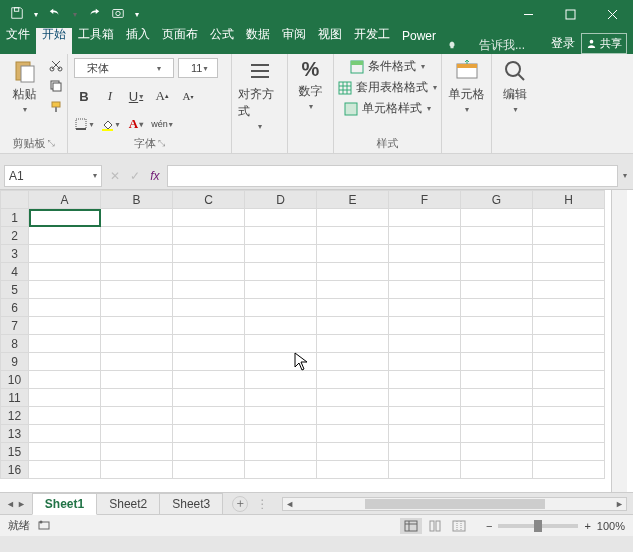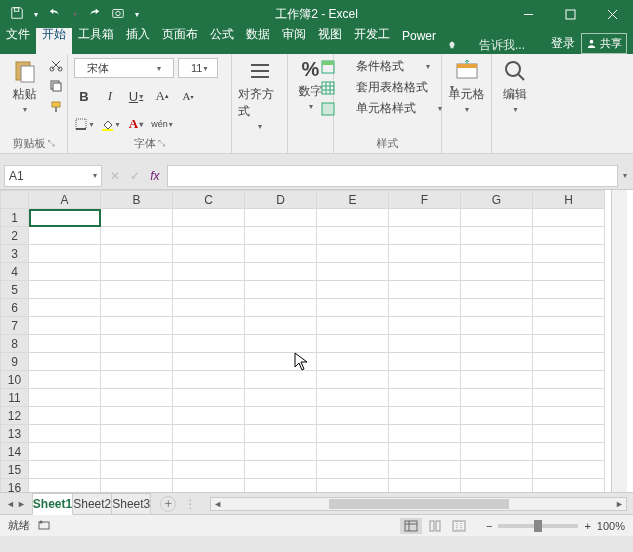--- a/index.html
+++ b/index.html
@@ -29,42 +29,42 @@
 .bigbtn{display:flex;flex-direction:column;align-items:center;gap:2px;font-size:12px;min-width:40px;}
 .bigbtn svg{width:26px;height:26px;}
 .smallcol{display:flex;flex-direction:column;gap:4px;align-items:center;}
 .smallcol svg{width:14px;height:14px;}
 .fontrow{display:flex;align-items:center;gap:4px;}
 .combo{height:20px;border:1px solid #c3c3c3;background:#fff;display:flex;align-items:center;padding:0 12px;font-size:11px;justify-content:space-between;}
 .btnrow{display:flex;gap:6px;align-items:center;margin-top:4px;}
 .ib{width:20px;height:20px;display:flex;align-items:center;justify-content:center;font-size:13px;}
 .caret{font-size:8px;color:#666;margin-left:1px;}
 .stylesrow{display:flex;flex-direction:column;gap:4px;font-size:12px;}
-.stylesrow .sitem{display:flex;align-items:center;gap:21px;white-space:nowrap;}
+.stylesrow .sitem{display:flex;align-items:center;gap:4px;white-space:nowrap;justify-content:center;}
 .stylesrow svg{width:14px;height:14px;}
 
 .fxbar{height:28px;background:#e6e6e6;border-bottom:1px solid #ccc;display:flex;align-items:center;margin-top:8px;}
 .namebox{width:98px;height:22px;background:#fff;border:1px solid #ccc;margin-left:4px;display:flex;align-items:center;padding:0 4px;font-size:12px;justify-content:space-between;}
 .fxbtns{display:flex;align-items:center;gap:10px;margin:0 8px;color:#bdbdbd;}
 .fxinput{flex:1;height:22px;background:#fff;border:1px solid #ccc;margin-right:4px;}
 
 .gridwrap{position:relative;background:#fff;}
 .grid{border-collapse:collapse;table-layout:fixed;}
 .grid th,.grid td{border:1px solid #d9d9d9;font-weight:normal;font-size:12px;}
 .grid .colh{background:#e6e6e6;height:18px;text-align:center;}
 .grid .rowh{background:#e6e6e6;width:28px;text-align:center;height:18px;}
 .grid td{background:#fff;height:18px;}
 .grid .sel{outline:2px solid #217346;outline-offset:-2px;}
 .corner{background:#e6e6e6;}
 .hscroll{position:absolute;right:6px;top:0;width:16px;height:100%;background:#f1f1f1;border-left:1px solid #ccc;}
 .cursor{position:absolute;left:294px;top:162px;pointer-events:none;}
 
 .sheettabs{height:22px;background:#e6e6e6;border-top:1px solid #ccc;display:flex;align-items:center;font-size:12px;}
 .navset{display:flex;gap:2px;margin:0 6px;color:#888;}
-.stab{padding:3px 0;border:1px solid #ccc;border-bottom:none;background:#ececec;margin-right:-1px;}
+.stab{padding:3px 12px;border:1px solid #ccc;border-bottom:none;background:#ececec;margin-right:-1px;}
 .stab.active{background:#fff;border-bottom:1px solid #fff;color:#217346;font-weight:bold;}
 .addsheet{border:1px solid #ccc;border-radius:50%;width:16px;height:16px;display:flex;align-items:center;justify-content:center;margin-left:10px;font-size:12px;color:#666;}
 .hscrollbar{flex:1;height:14px;background:#f1f1f1;border:1px solid #ccc;margin:0 6px;display:flex;align-items:center;justify-content:space-between;padding:0 2px;}
 .hscrollbar .thumb{width:180px;height:10px;background:#cdcdcd;}
 .tri{font-size:9px;color:#666;}
 
 .status{height:22px;background:#f1f1f1;border-top:1px solid #ccc;display:flex;align-items:center;font-size:11px;padding:0 8px;gap:8px;}
 .status .fill{flex:1;}
 .viewbtns{display:flex;gap:2px;}
 .viewbtns div{width:22px;height:16px;border:1px solid transparent;display:flex;align-items:center;justify-content:center;}
@@ -90,21 +90,20 @@
     <span class="caret">▾</span>
     <span><svg viewBox="0 0 16 16">
           <path d="M10 3l4 3-4 3V7c-3 0-6 1-6 4 0-5 3-6 6-6z" fill="#fff"></path>
         </svg></span>
     <span><svg viewBox="0 0 16 16">
           <rect x="2" y="4" width="12" height="9" rx="1" fill="none" stroke="#fff"></rect>
           <circle cx="8" cy="8.5" r="2.5" fill="none" stroke="#fff"></circle>
         </svg></span>
     <span style="font-size:8px">▾</span>
   </div>
-  <div class="title">工作簿2 - Excel</div>
   <div class="winctl">
     <div>
         <svg viewBox="0 0 11 11">
           <path d="M1 5.5h9"></path>
         </svg>
       </div>
     <div>
         <svg viewBox="0 0 11 11">
           <rect x="1" y="1" width="9" height="9"></rect>
         </svg>
@@ -494,31 +493,20 @@
           <td></td>
           <td></td>
           <td></td>
           <td></td>
           <td></td>
           <td></td>
           <td></td>
           <td></td>
         </tr>
     <tr>
-          <th class="rowh">14</th>
-          <td></td>
-          <td></td>
-          <td></td>
-          <td></td>
-          <td></td>
-          <td></td>
-          <td></td>
-          <td></td>
-        </tr>
-    <tr>
           <th class="rowh">15</th>
           <td></td>
           <td></td>
           <td></td>
           <td></td>
           <td></td>
           <td></td>
           <td></td>
           <td></td>
         </tr>

